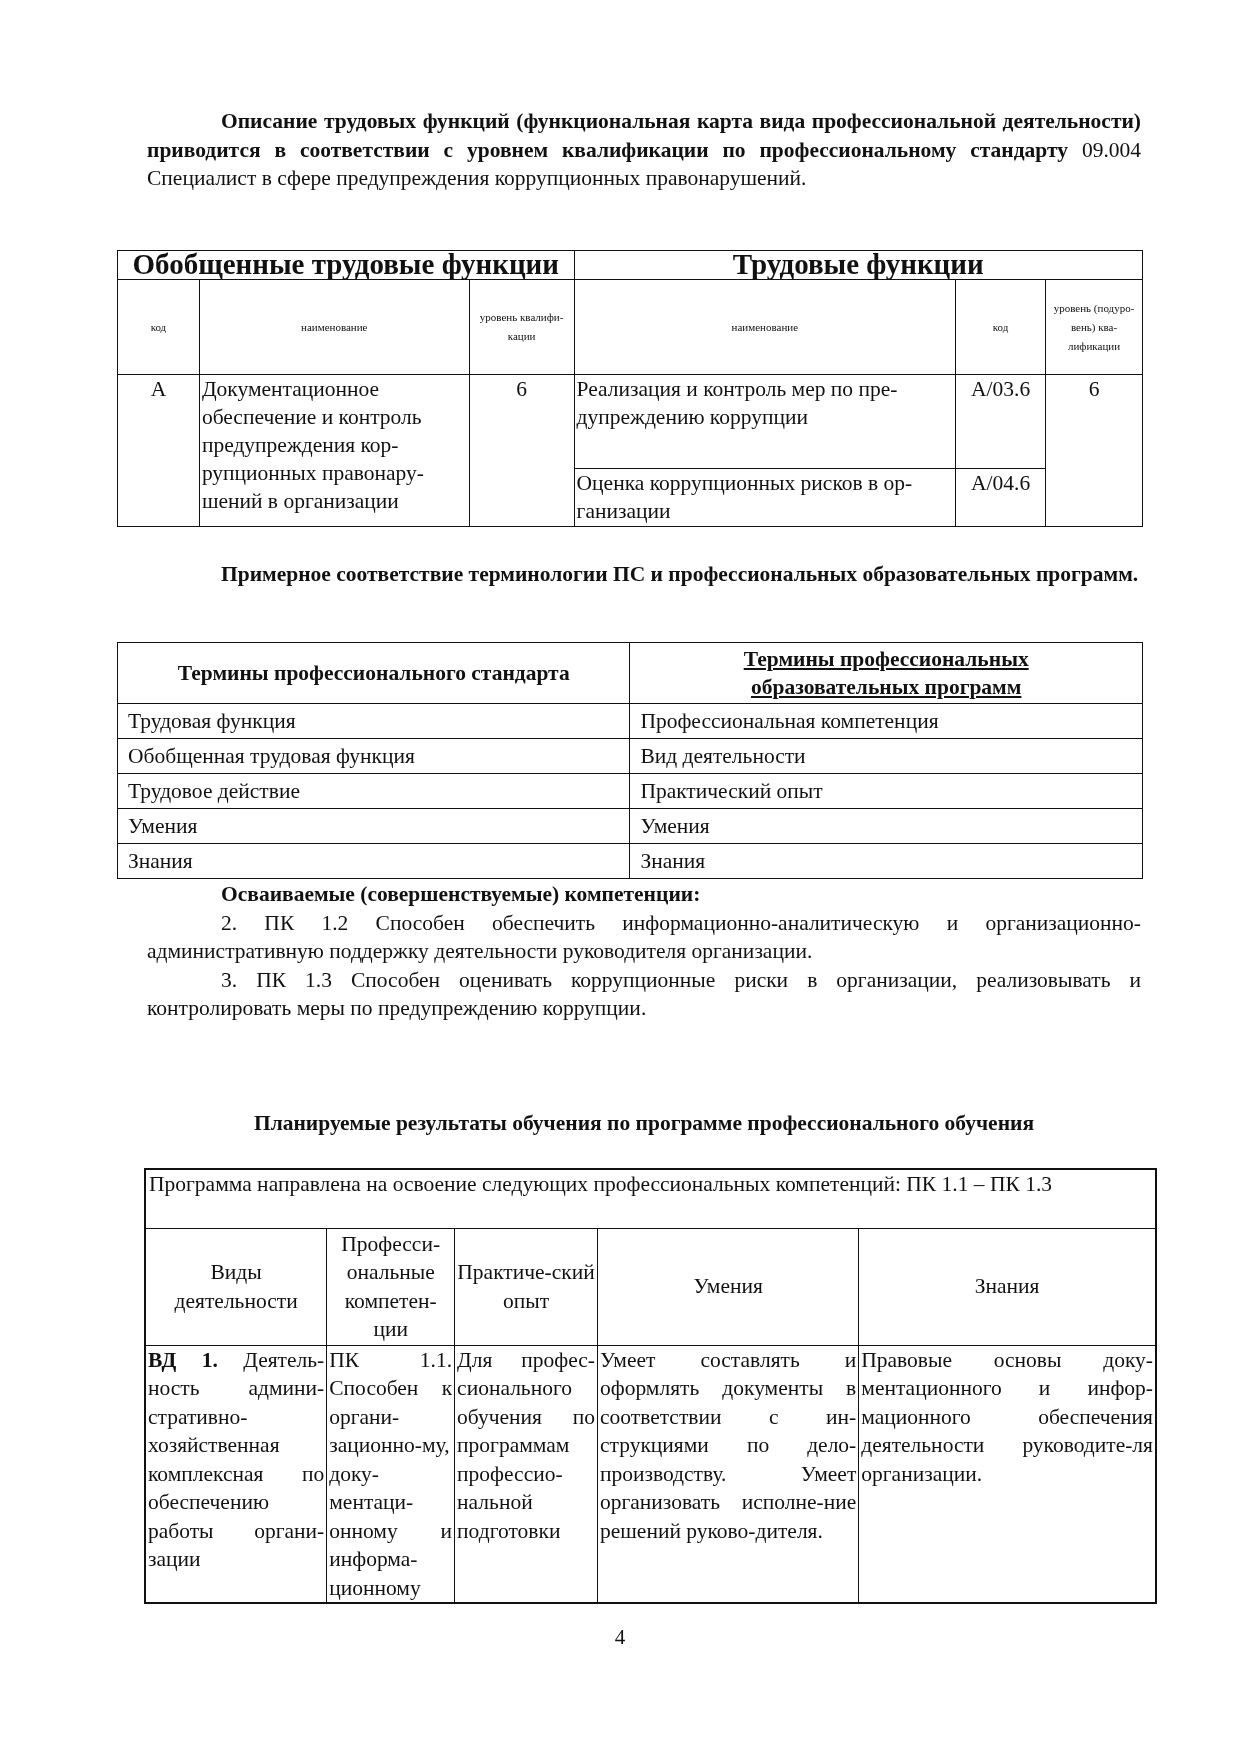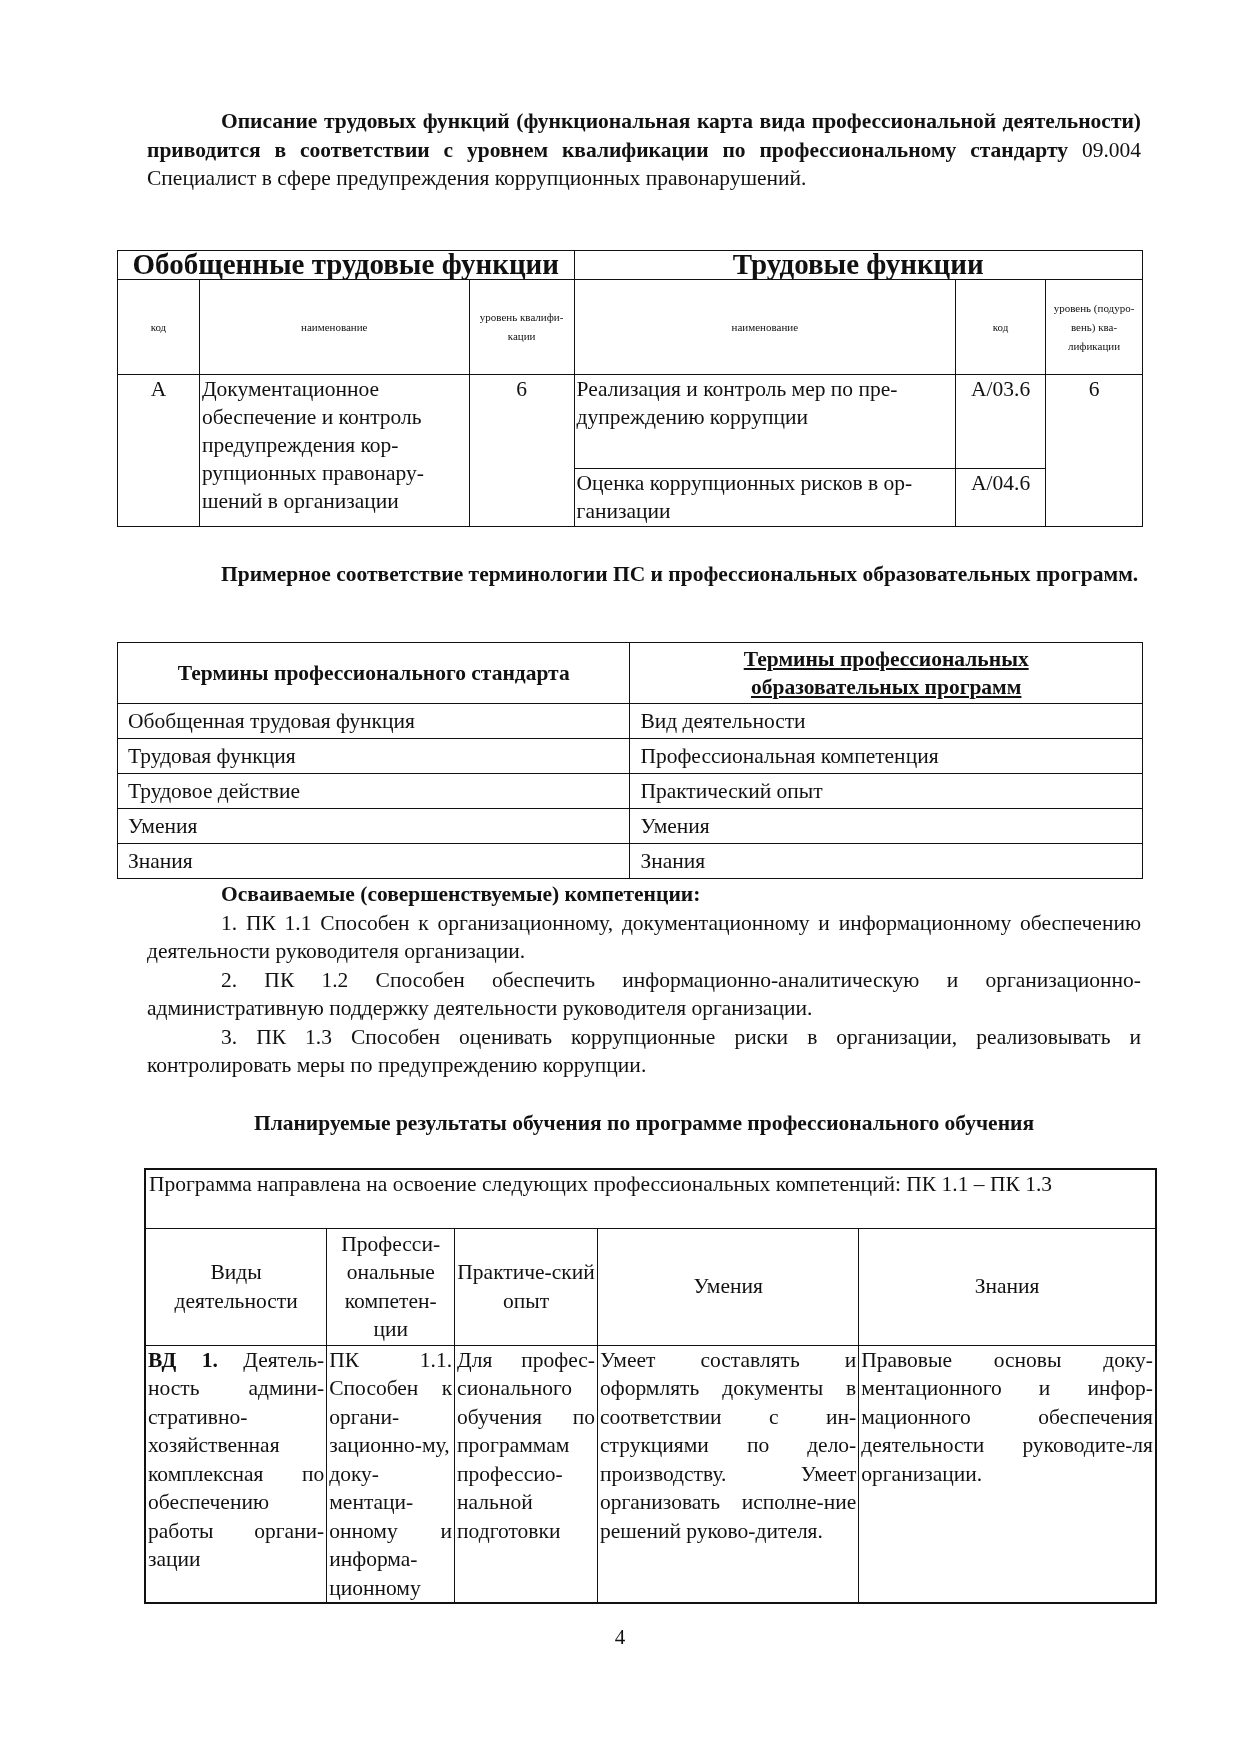--- a/index.html
+++ b/index.html
@@ -75,45 +75,44 @@
   <colgroup>
       <col style="width:513px">
       <col style="width:513px">
     </colgroup>
   <tbody>
       <tr style="height:58px">
     <th>Термины профессионального стандарта</th>
     <th style="padding:2px 70px;text-decoration:underline;">Термины профессиональных образовательных программ</th>
   </tr>
   <tr style="height:29px">
+    <td>Трудовая функция</td>
+    <td>Профессиональная компетенция</td>
+  </tr>
+  <tr style="height:29px">
     <td>Обобщенная трудовая функция</td>
     <td>Вид деятельности</td>
-  </tr>
-  <tr style="height:29px">
-    <td>Трудовая функция</td>
-    <td>Профессиональная компетенция</td>
   </tr>
   <tr style="height:29px">
     <td>Трудовое действие</td>
     <td>Практический опыт</td>
   </tr>
   <tr style="height:29px">
     <td>Умения</td>
     <td>Умения</td>
   </tr>
   <tr style="height:29px">
     <td>Знания</td>
     <td>Знания</td>
   </tr>
 </tbody>
   </table>
 
 <div class="abs" style="left:147px; top:880px; width:994px;">
   <p class="para indent b">Осваиваемые (совершенствуемые) компетенции:</p>
-  <p class="para indent">1. ПК 1.1 Способен к организационному, документационному и информационному обеспечению деятельности руководителя организации.</p>
   <p class="para indent">2. ПК 1.2 Способен обеспечить информационно-аналитическую и организационно-административную поддержку деятельности руководителя организации.</p>
   <p class="para indent">3. ПК 1.3 Способен оценивать коррупционные риски в организации, реализовывать и контролировать меры по предупреждению коррупции.</p>
 </div>
 
 <p class="abs para b center" style="left:147px; top:1109px; width:994px;">Планируемые результаты обучения по программе профессионального обучения</p>
 
 <table class="t3" style="left:144px; top:1168px; width:1013px;">
   <colgroup>
     <col style="width:182px">
       <col style="width:128px">

